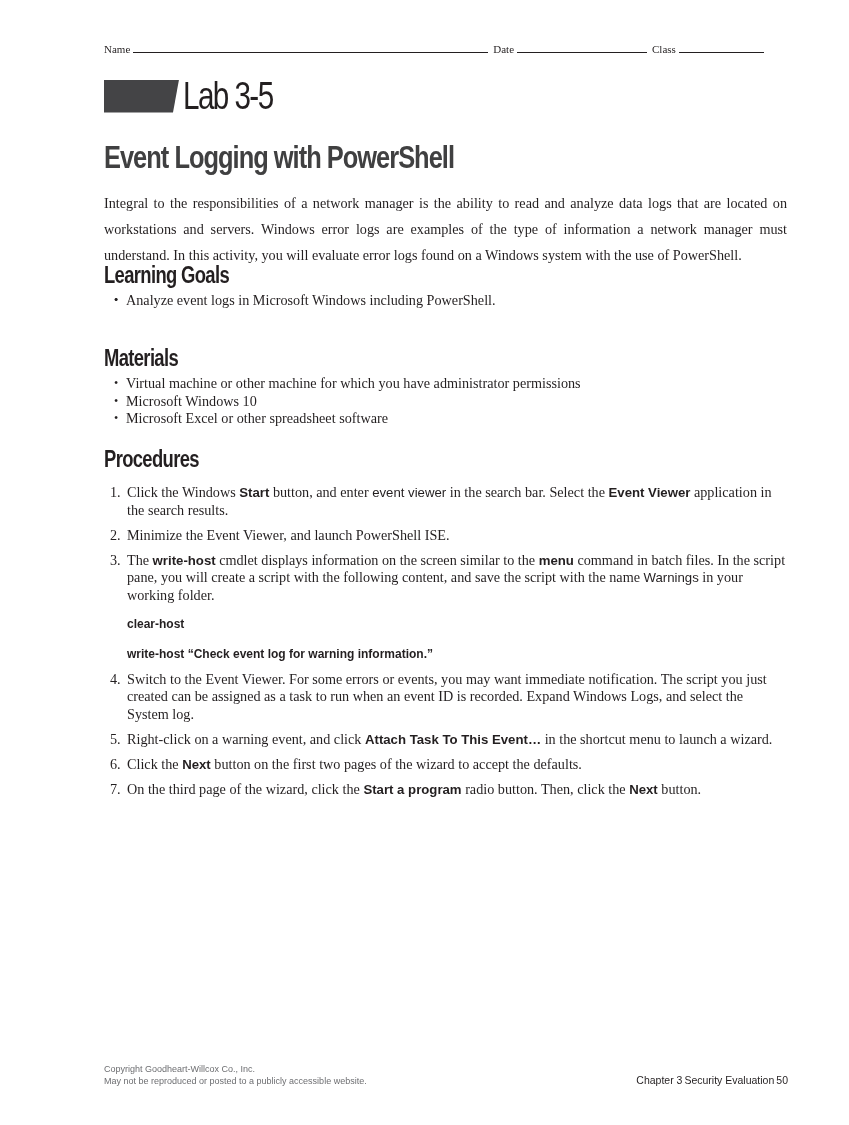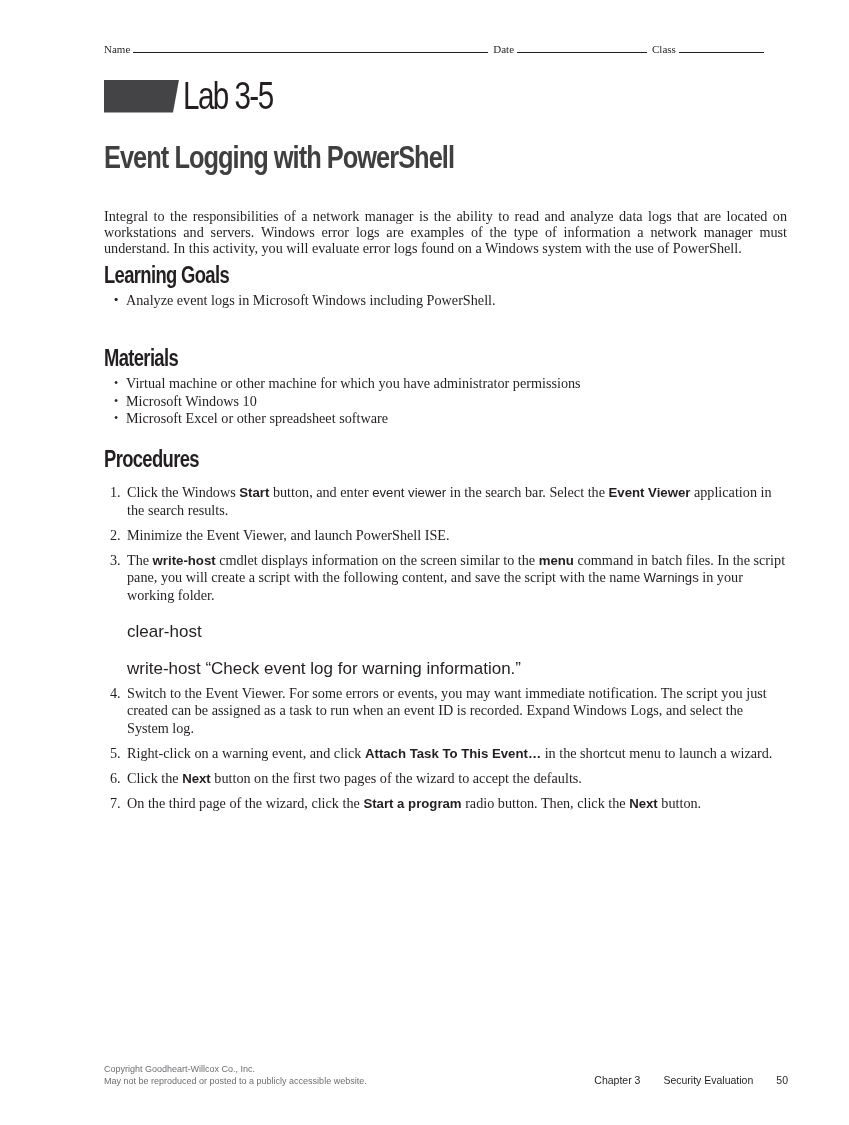--- a/index.html
+++ b/index.html
@@ -28,22 +28,22 @@
     transform: scaleX(0.78); transform-origin: left center;
     line-height: 40px;
   }
   .main-title {
     position: absolute; left: 104px; top: 140px;
     font-family: "Liberation Sans", "DejaVu Sans", sans-serif;
     font-weight: bold; font-size: 31px; color: #404041; letter-spacing: -1.2px;
     transform: scaleX(0.82); transform-origin: left center; white-space: nowrap;
   }
   .intro {
-    position: absolute; left: 104px; top: 208px; width: 683px;
-    font-size: 14.2px; line-height: 16px; text-align: justify;
+    position: absolute; left: 104px; top: 190px; width: 683px;
+    font-size: 14.2px; line-height: 26px; text-align: justify;
   }
   .h2 {
     position: absolute; left: 104px;
     font-family: "Liberation Sans", "DejaVu Sans", sans-serif;
     font-weight: bold; font-size: 23px; color: #231f20; letter-spacing: -0.8px;
     transform: scaleX(0.8); transform-origin: left center; white-space: nowrap;
   }
   ul.bullets {
     position: absolute; left: 104px; margin: 0; padding: 0; list-style: none;
     font-size: 14.2px; line-height: 17.5px;
@@ -52,33 +52,33 @@
   ul.bullets li .dot { position: absolute; left: 10px; top: 0; font-size: 12px; }
   ol.procs {
     position: absolute; left: 104px; top: 484px; width: 683px; margin: 0; padding: 0; list-style: none;
     font-size: 14.2px; line-height: 17.5px;
   }
   ol.procs li { position: relative; padding-left: 23px; margin-bottom: 7.5px; }
   ol.procs li .num { position: absolute; left: 6px; top: 0; }
   .sans-b { font-family: "Liberation Sans", "DejaVu Sans", sans-serif; font-weight: bold; font-size: 13.2px; }
   .sans { font-family: "Liberation Sans", "DejaVu Sans", sans-serif; font-size: 13.2px; }
   .code-line {
-    font-family: "Liberation Sans", "DejaVu Sans", sans-serif; font-size: 17px;
-    margin-top: 19px; line-height: 17.5px;
+    font-family: "Liberation Sans", "DejaVu Sans", sans-serif; font-size: 12px;
+    margin-top: 12px; line-height: 17.5px; font-weight: bold;
   }
   .footer-left {
     position: absolute; left: 104px; top: 1063px;
     font-family: "Liberation Sans", "DejaVu Sans", sans-serif; font-size: 9px; line-height: 12px; color: #6d6e71;
   }
   .footer-right {
     position: absolute; right: 61px; top: 1074px;
     font-family: "Liberation Sans", "DejaVu Sans", sans-serif; font-size: 10.5px; color: #231f20;
     white-space: nowrap;
   }
-  .footer-right span { margin-left: 23px; }
+  .footer-right span { margin-left: 2px; }
 </style>
 </head>
 <body>
 
 <div class="header-line">
   <span>Name</span>
   <span class="rule" style="width:355px"></span>
   <span>Date</span>
   <span class="rule" style="width:130px"></span>
   <span>Class</span>

